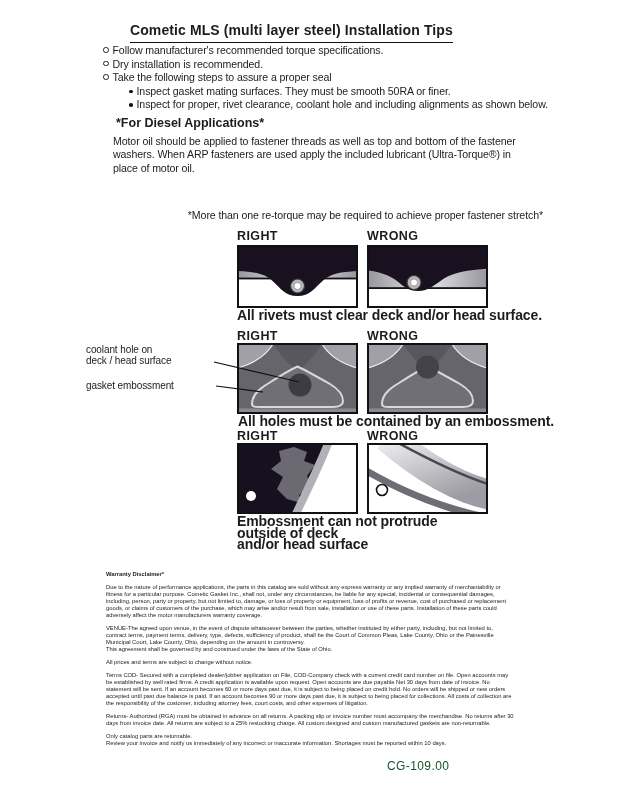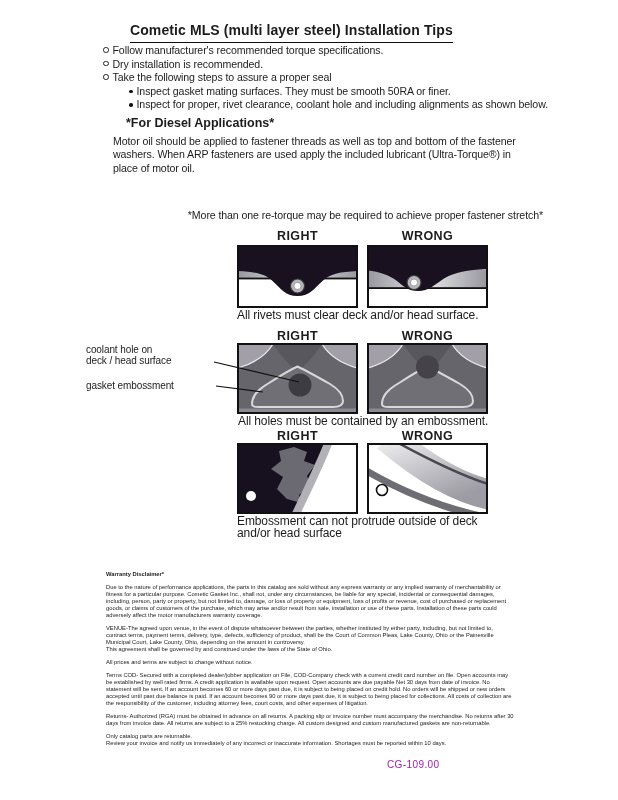--- a/index.html
+++ b/index.html
@@ -10,35 +10,35 @@
   .title{
     position:absolute;left:114px;top:6px;margin:16px;
     font-size:14px;font-weight:bold;letter-spacing:0.1px;
     border-bottom:1.6px solid #111;padding-bottom:4px;display:inline-block;
   }
   .tips{position:absolute;left:103px;top:44px;font-size:10.6px;letter-spacing:-0.1px;}
   .bullet{white-space:nowrap;line-height:13.6px;}
   .bullet.sub{margin-left:26px;}
   .o-marker{display:inline-block;width:3.5px;height:3.5px;border:1px solid #222;border-radius:50%;margin-right:4px;vertical-align:1.5px;}
   .f-marker{display:inline-block;width:3.5px;height:3.5px;background:#111;border-radius:50%;margin-right:4px;vertical-align:1.5px;}
-  .diesel-h{position:absolute;left:126px;top:116px;margin:0;font-size:12.5px;font-weight:bold;}
+  .diesel-h{position:absolute;left:116px;top:116px;margin:0;font-size:12.5px;font-weight:bold;}
   .para{position:absolute;left:113px;margin:0;font-size:10.6px;line-height:13.4px;letter-spacing:-0.1px;}
   .p1{top:135px;width:404px;}
   .p2{top:168px;width:412px;}
   .p3{top:209px;width:430px;text-align:right;}
-  .fig-label{position:absolute;width:121px;text-align:center;font-size:12.5px;font-weight:bold;letter-spacing:0.4px;}
+  .fig-label{position:absolute;width:121px;text-align:left;font-size:12.5px;font-weight:bold;letter-spacing:0.4px;}
   .figbox{position:absolute;line-height:0;}
-  .fig-caption{position:absolute;font-size:12px;font-weight:normal;letter-spacing:-0.1px;line-height:11.5px;}
+  .fig-caption{position:absolute;font-size:14px;font-weight:bold;letter-spacing:-0.1px;line-height:11.5px;}
   .side-label{position:absolute;text-align:left;font-size:10px;line-height:11px;letter-spacing:-0.1px;}
   .overlay{position:absolute;left:0;top:0;pointer-events:none;}
   .legal{position:absolute;left:106px;top:571px;width:408px;font-size:5.8px;line-height:7px;letter-spacing:0;color:#222;}
   .legal .lh{font-weight:bold;margin:0 0 6px 0;}
   .legal p{margin:0;}
   .legal p.gap{margin-bottom:6px;}
-  .footer-code{position:absolute;left:387px;top:759px;font-size:10px;letter-spacing:0.4px;color:#a21caf;}
+  .footer-code{position:absolute;left:387px;top:759px;font-size:12px;letter-spacing:0.4px;color:#14532d;}
 </style>
 </head>
 <body>
 
 <div class="page">
 
   
   <svg width="0" height="0">
     <defs>
       <linearGradient id="gstrip" x1="0" y1="0" x2="1" y2="0">

